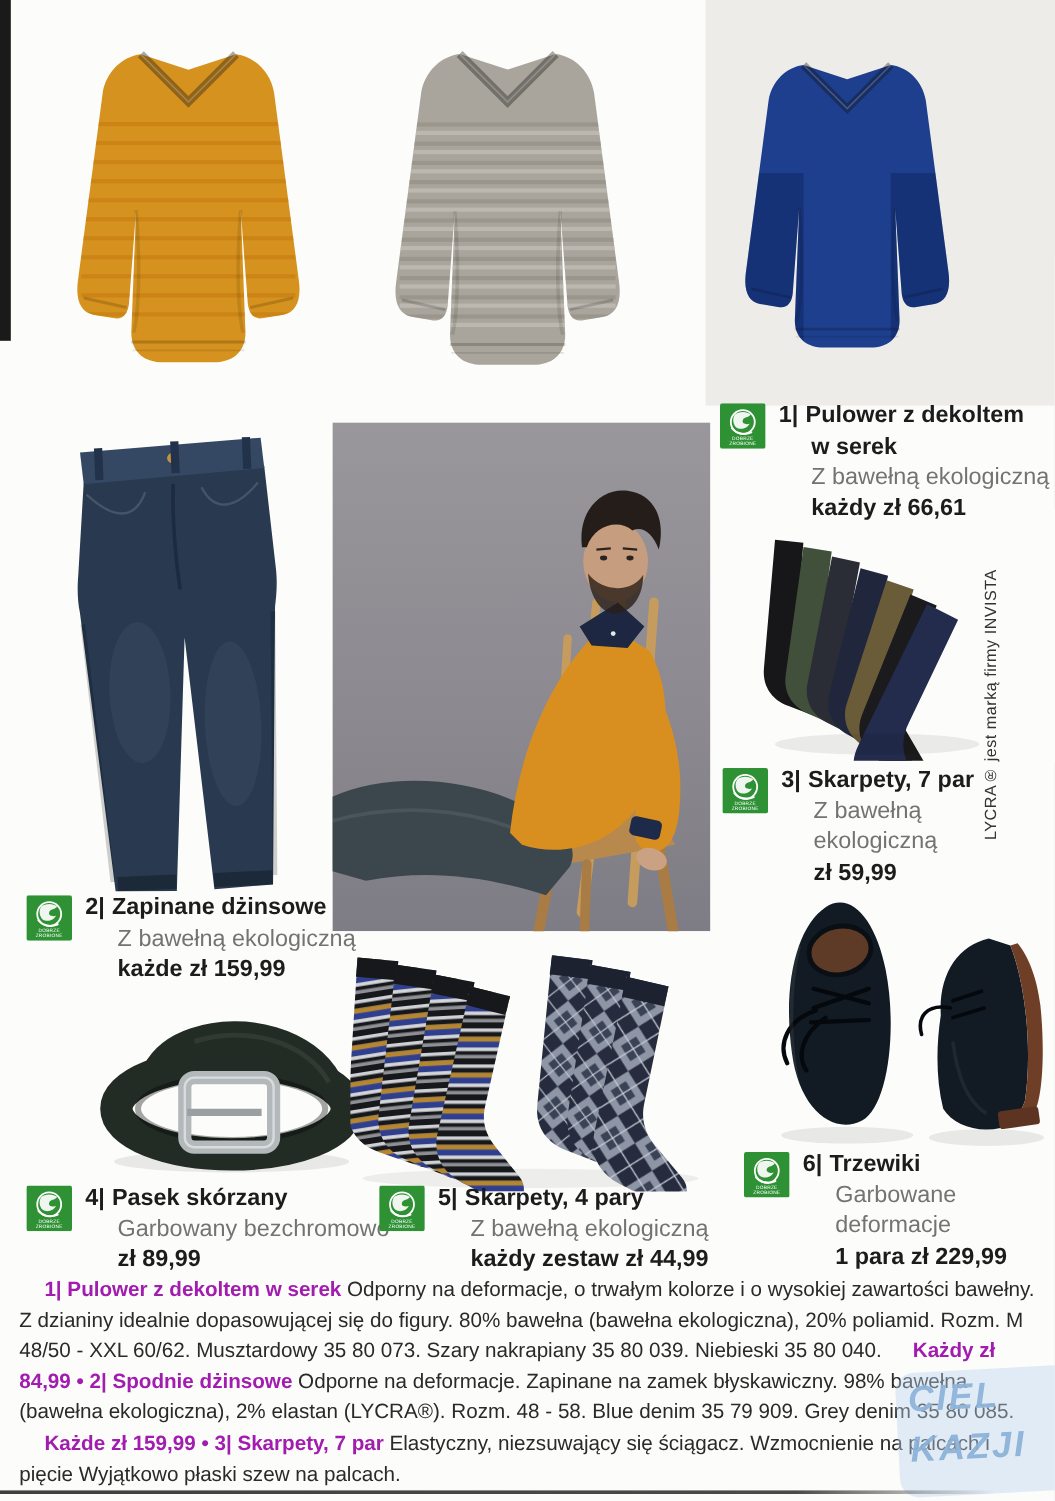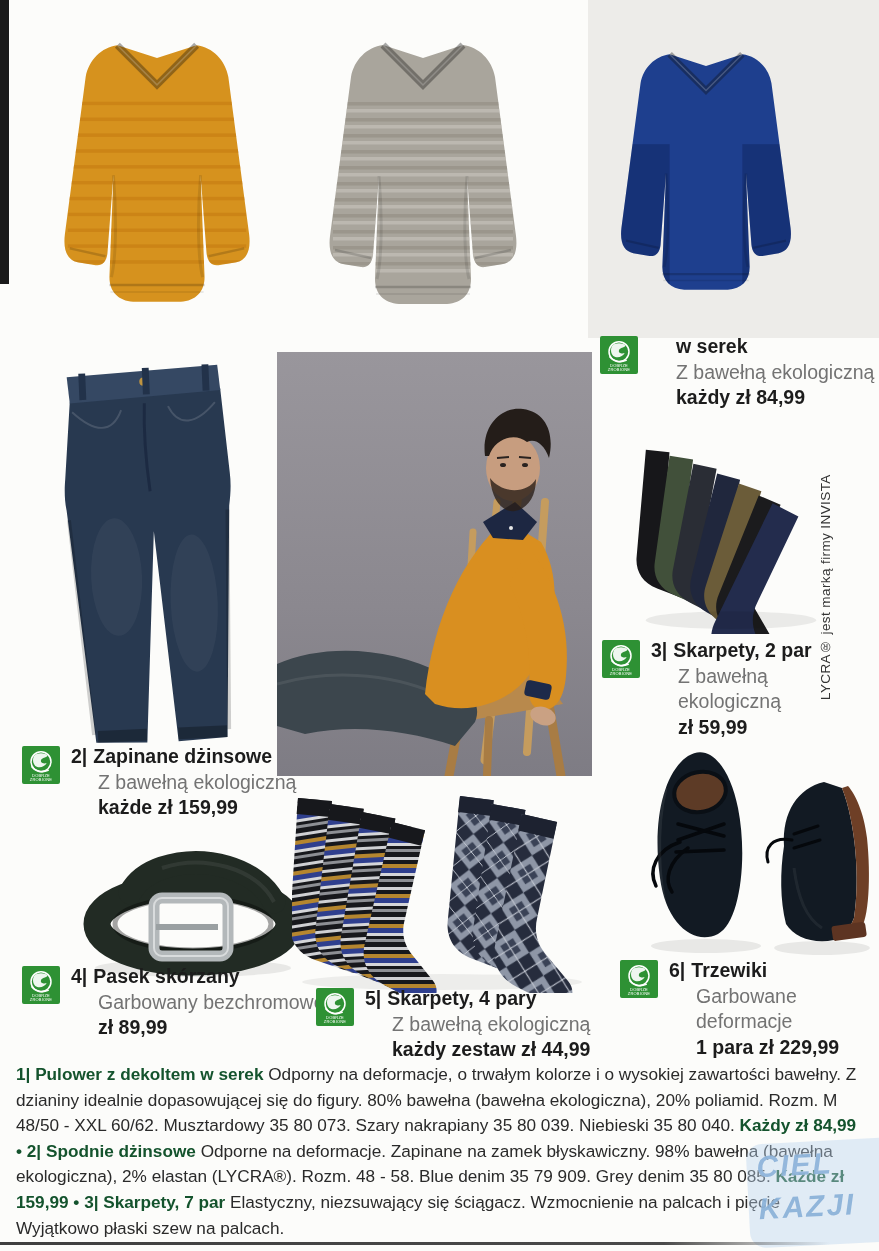--- a/index.html
+++ b/index.html
@@ -28,21 +28,21 @@
   .lab-price{font-weight:700;}
 
   
   .sidenote{left:818px;top:430px;height:270px;
     writing-mode:vertical-rl;transform:rotate(180deg);
     font-size:13.5px;color:#333;letter-spacing:.4px;white-space:nowrap;}
 
   
   .desc{left:16px;top:1062px;width:850px;margin:0;
     font-size:17.2px;line-height:25.6px;color:#2a2a2a;}
-  .desc b{color:#14532d;}
+  .desc b{color:#a21caf;margin-left:21px;}
 
   
   .watermark{left:748px;top:1140px;width:180px;height:104px;
     background:rgba(185,212,238,.42);border-radius:16px;transform:rotate(-3deg);
     font-weight:700;font-style:italic;overflow:hidden;}
   .wm-l1,.wm-l2{position:absolute;left:10px;font-size:30px;letter-spacing:2px;
     color:rgba(130,172,214,.85);text-shadow:0 0 1px rgba(255,255,255,.6);}
   .wm-l1{top:6px;}
   .wm-l2{top:48px;color:rgba(120,165,210,.8);}
 
@@ -147,23 +147,24 @@
   </div>
 
   <div class="plabel" style="left:600px;top:334px">
     <div class="badge">
       <svg viewBox="0 0 40 40">
           <use href="#eco-globe"></use>
         </svg>
       <span class="badge-txt">DOBRZE ZROBIONE</span>
     </div>
     <div class="lab-body">
+      <div class="lab-line"><span class="lab-num">1|</span><span class="lab-title">Pulower z dekoltem</span></div>
       <div class="lab-line indent lab-title">w serek</div>
       <div class="lab-line indent lab-sub">Z bawełną ekologiczną</div>
-      <div class="lab-line indent lab-price">każdy zł 84,99</div>
+      <div class="lab-line indent lab-price">każdy zł 66,61</div>
     </div>
   </div>
 
   <div class="imgwrap jeans-rot" style="left:55px;top:360px;width:190px;height:392px">
     <svg viewBox="0 0 190 400">
       <path d="M20,40 L174,32 L180,118 C181,130 180,140 178,152 L166,388 L116,390 L100,175 L84,390 L32,388 L12,150 C10,138 11,126 12,118 Z" fill="#283950"></path>
       <path d="M18,14 L172,8 L174,34 L20,41 Z" fill="#354863"></path>
       <circle cx="96" cy="22" r="4.2" fill="#bf9440"></circle>
       <rect x="30" y="11" width="7" height="27" fill="#22324a"></rect>
       <rect x="95" y="8" width="7" height="27" fill="#22324a"></rect>
@@ -237,21 +238,21 @@
   </div>
 
   <div class="plabel" style="left:602px;top:638px">
     <div class="badge">
       <svg viewBox="0 0 40 40">
           <use href="#eco-globe"></use>
         </svg>
       <span class="badge-txt">DOBRZE ZROBIONE</span>
     </div>
     <div class="lab-body">
-      <div class="lab-line"><span class="lab-num">3|</span><span class="lab-title">Skarpety, 2 par</span></div>
+      <div class="lab-line"><span class="lab-num">3|</span><span class="lab-title">Skarpety, 7 par</span></div>
       <div class="lab-line indent lab-sub">Z bawełną</div>
       <div class="lab-line indent lab-sub">ekologiczną</div>
       <div class="lab-line indent lab-price">zł 59,99</div>
     </div>
   </div>
 
   <div class="abs sidenote">LYCRA® jest marką firmy INVISTA</div>
 
   <div class="plabel" style="left:22px;top:744px">
     <div class="badge">
@@ -340,21 +341,21 @@
       <rect x="206" y="196" width="34" height="15" rx="3" fill="#5d3422" transform="rotate(-8 223 203)"></rect>
       <g stroke="#05080c" stroke-width="3" fill="none" stroke-linecap="round">
         <path d="M168,106 L192,98"></path>
           <path d="M168,120 L194,112"></path>
         <path d="M166,112 C146,108 138,120 142,134"></path>
       </g>
       <path d="M168,140 C172,170 180,190 196,200" fill="none" stroke="rgba(255,255,255,0.06)" stroke-width="3"></path>
     </svg>
   </div>
 
-  <div class="plabel" style="left:22px;top:964px">
+  <div class="plabel" style="left:22px;top:986px">
     <div class="badge">
       <svg viewBox="0 0 40 40">
           <use href="#eco-globe"></use>
         </svg>
       <span class="badge-txt">DOBRZE ZROBIONE</span>
     </div>
     <div class="lab-body">
       <div class="lab-line"><span class="lab-num">4|</span><span class="lab-title">Pasek skórzany</span></div>
       <div class="lab-line indent lab-sub">Garbowany bezchromowo</div>
       <div class="lab-line indent lab-price">zł 89,99</div>

